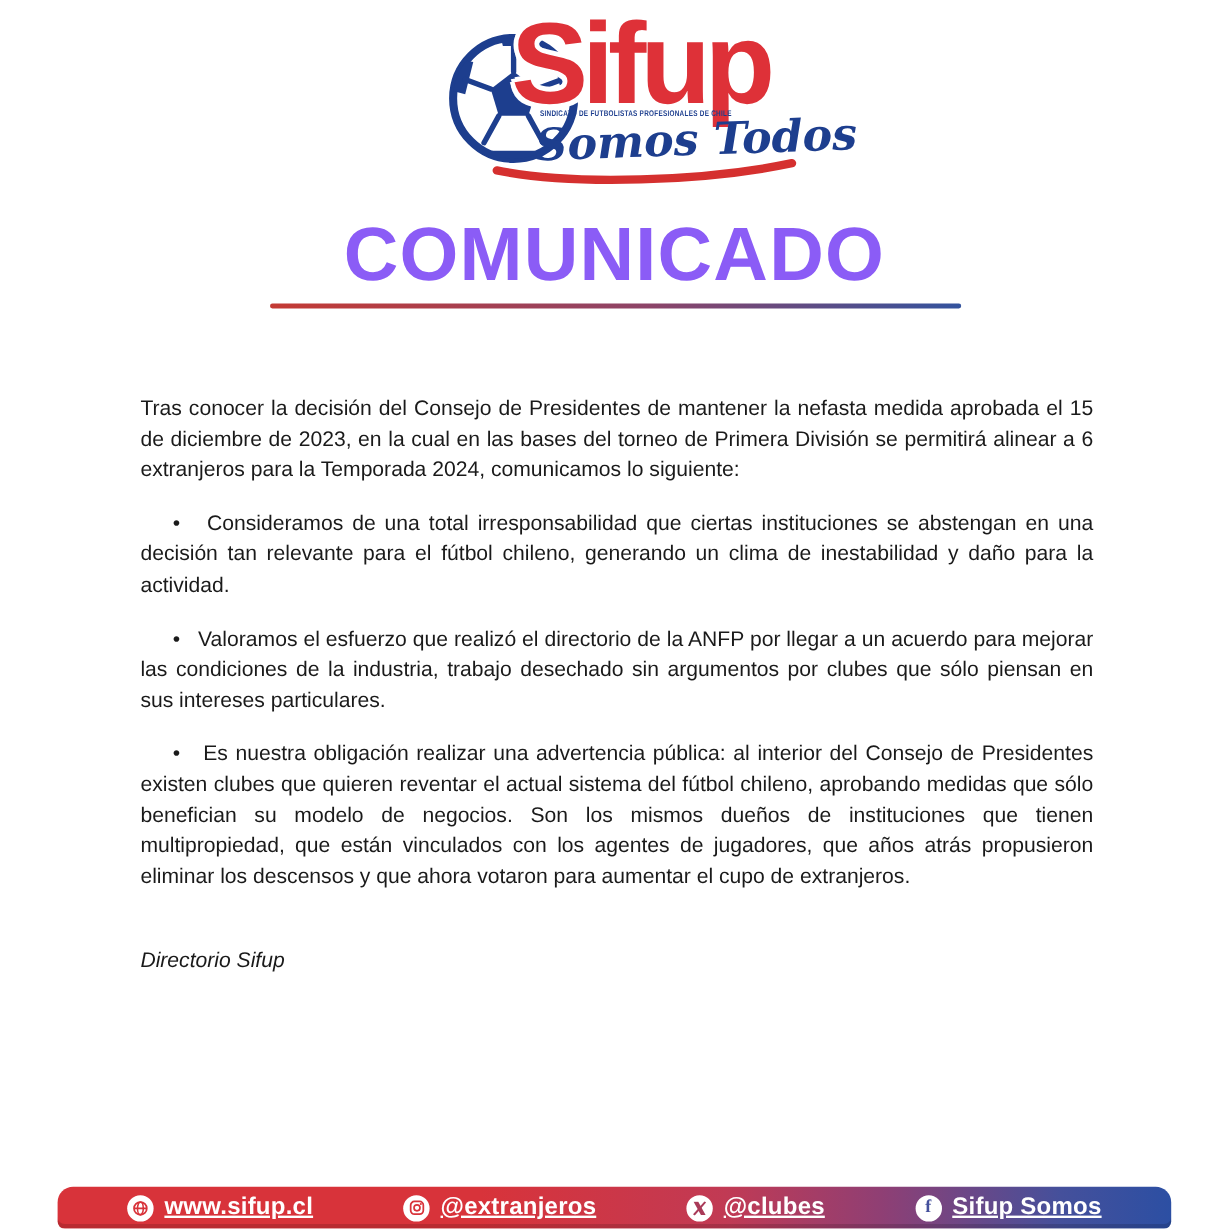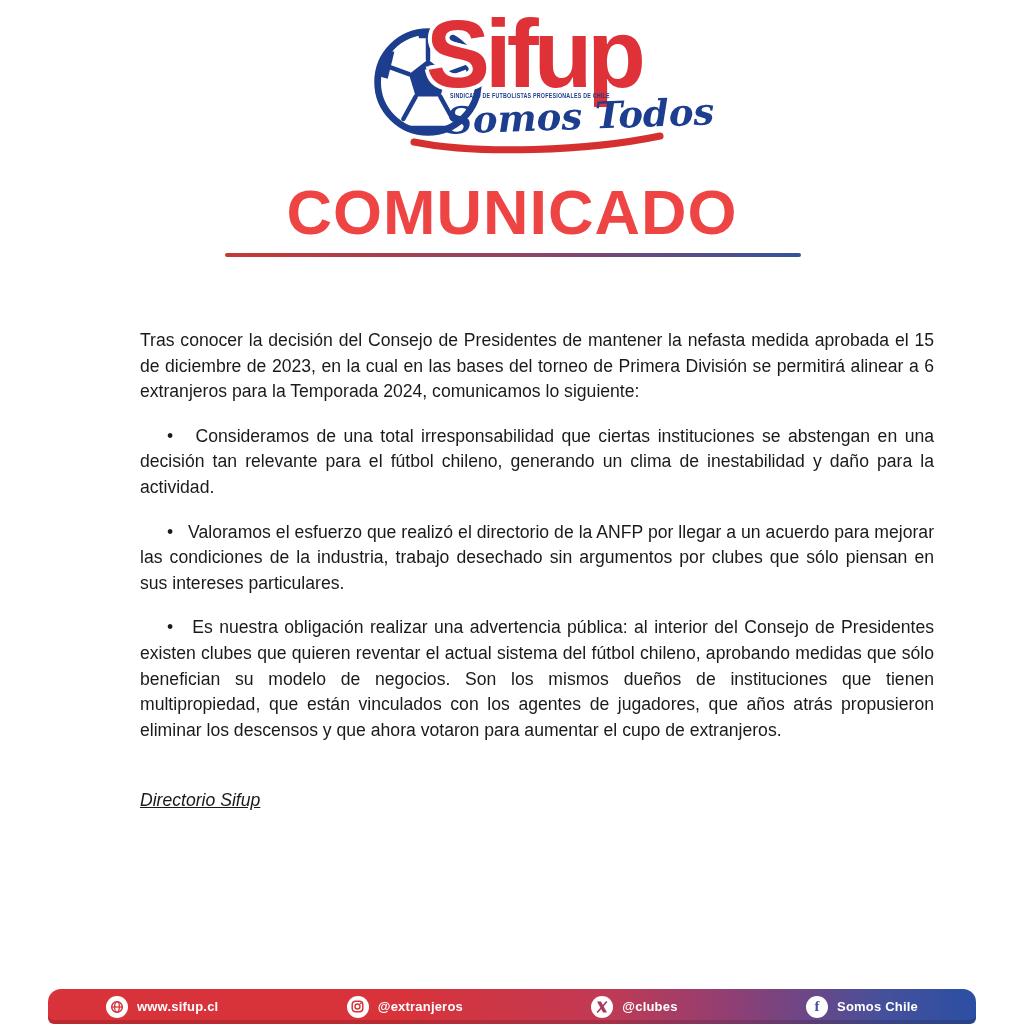--- a/index.html
+++ b/index.html
@@ -30,51 +30,50 @@
     position:absolute; left:446px; top:94px; white-space:nowrap;
     font-family:"DejaVu Serif", serif; font-style:italic; font-weight:bold;
     font-size:37px; color:#1d3e8e; transform:rotate(-2deg);
   }
   .swoosh { position:absolute; left:408px; top:132px; width:258px; height:24px; }
 
   
   .title {
     position:absolute; left:0; top:176px; width:1024px;
     text-align:center; font-size:63px; font-weight:bold; letter-spacing:1px;
-    color:#ef4444;
+    color:#8b5cf6;
   }
   .title-underline {
     position:absolute; left:225px; top:253px; width:576px; height:3.5px;
     background:linear-gradient(90deg,#c43a34 0%,#8c4468 55%,#33539e 100%);
     border-radius:2px;
   }
 
   
   .body-text {
     position:absolute; left:117px; top:328px; width:794px;
     font-size:17.6px; line-height:25.6px; color:#1a1a1a;
     text-align:justify;
-    margin-left:23px;
   }
   .para { margin:0 0 19px 0; }
   .para.bullet { text-indent:27px; }
-  .signature { margin-top:45px; font-style:italic; text-align:left;text-decoration:underline; }
+  .signature { margin-top:45px; font-style:italic; text-align:left; }
 
   
   .footer-bar {
     position:absolute; left:48px; right:48px; bottom:0; height:35px;
     border-radius:13px 13px 6px 6px;
     background:linear-gradient(90deg,#d8333a 0%,#d8333a 38%,#c13a54 60%,
                #8f3f74 74%,#45509b 90%,#2c4fa3 100%);
     box-shadow:inset 0 -4px 0 rgba(0,0,0,0.14);
     display:flex; align-items:center; justify-content:space-between;
     padding:0 58px;
   }
   .f-item { display:flex; align-items:center; gap:9px; cursor:pointer; }
-  .f-label { color:#ffffff; font-weight:bold; font-size:13px; letter-spacing:0.2px; }
+  .f-label { color:#ffffff; font-weight:bold; font-size:20px; letter-spacing:0.2px;text-decoration:underline; }
   .f-ic {
     width:22px; height:22px; border-radius:50%; background:#ffffff;
     display:flex; align-items:center; justify-content:center; flex:0 0 auto;
   }
   .f-ic svg { display:block; }
   .fb-glyph { font-weight:bold; font-size:15px; color:#44509c; line-height:1;
               font-family:"Liberation Serif", serif; }
 </style>
 </head>
 <body>
@@ -154,17 +153,17 @@
           <line x1="10.8" y1="0.5" x2="1.2" y2="11.5" stroke="#a93a58" stroke-width="1.6"></line>
         </svg>
       </span>
       <span class="f-label">@clubes</span>
     </div>
 
     <div class="f-item">
       <span class="f-ic">
         <span class="fb-glyph">f</span>
       </span>
-      <span class="f-label">Somos Chile</span>
+      <span class="f-label">Sifup Somos</span>
     </div>
 
   </div>
 </div>
 
 </body></html>

